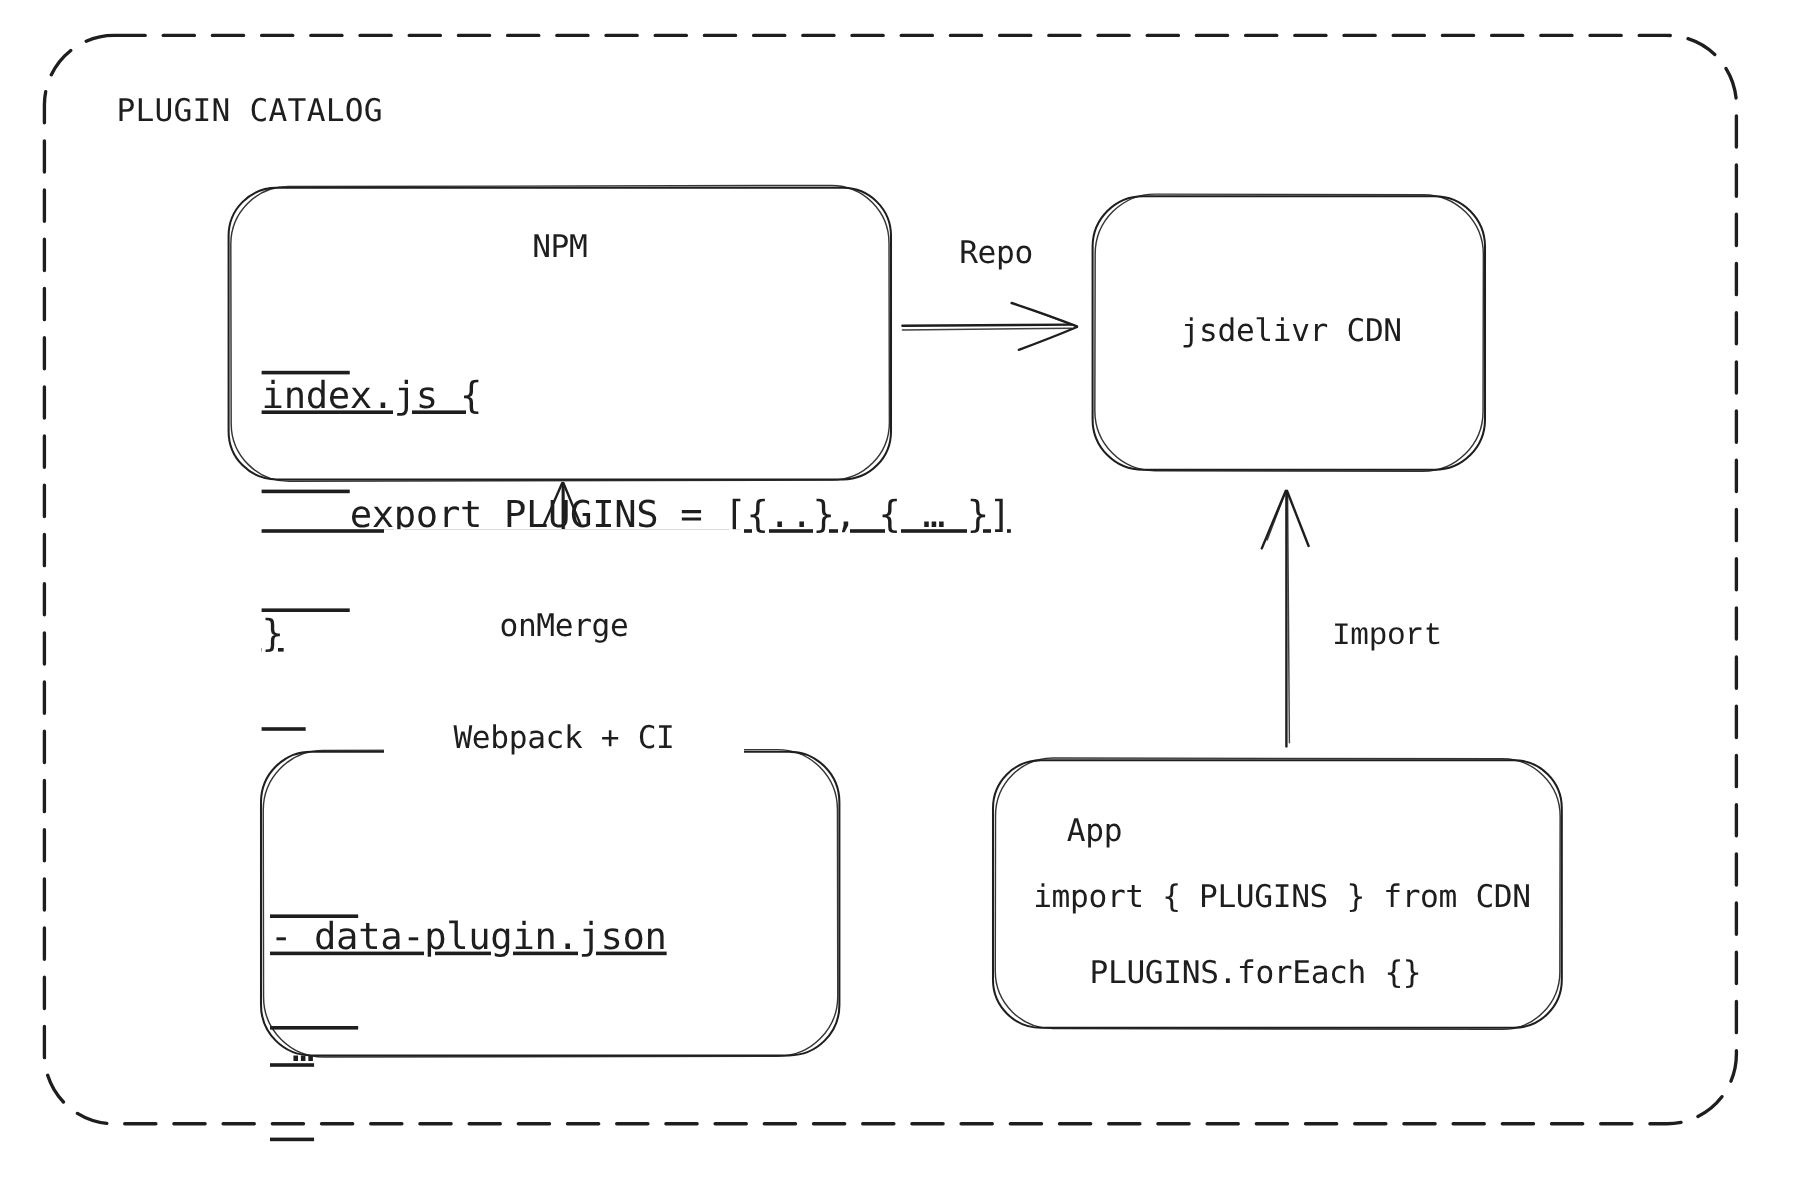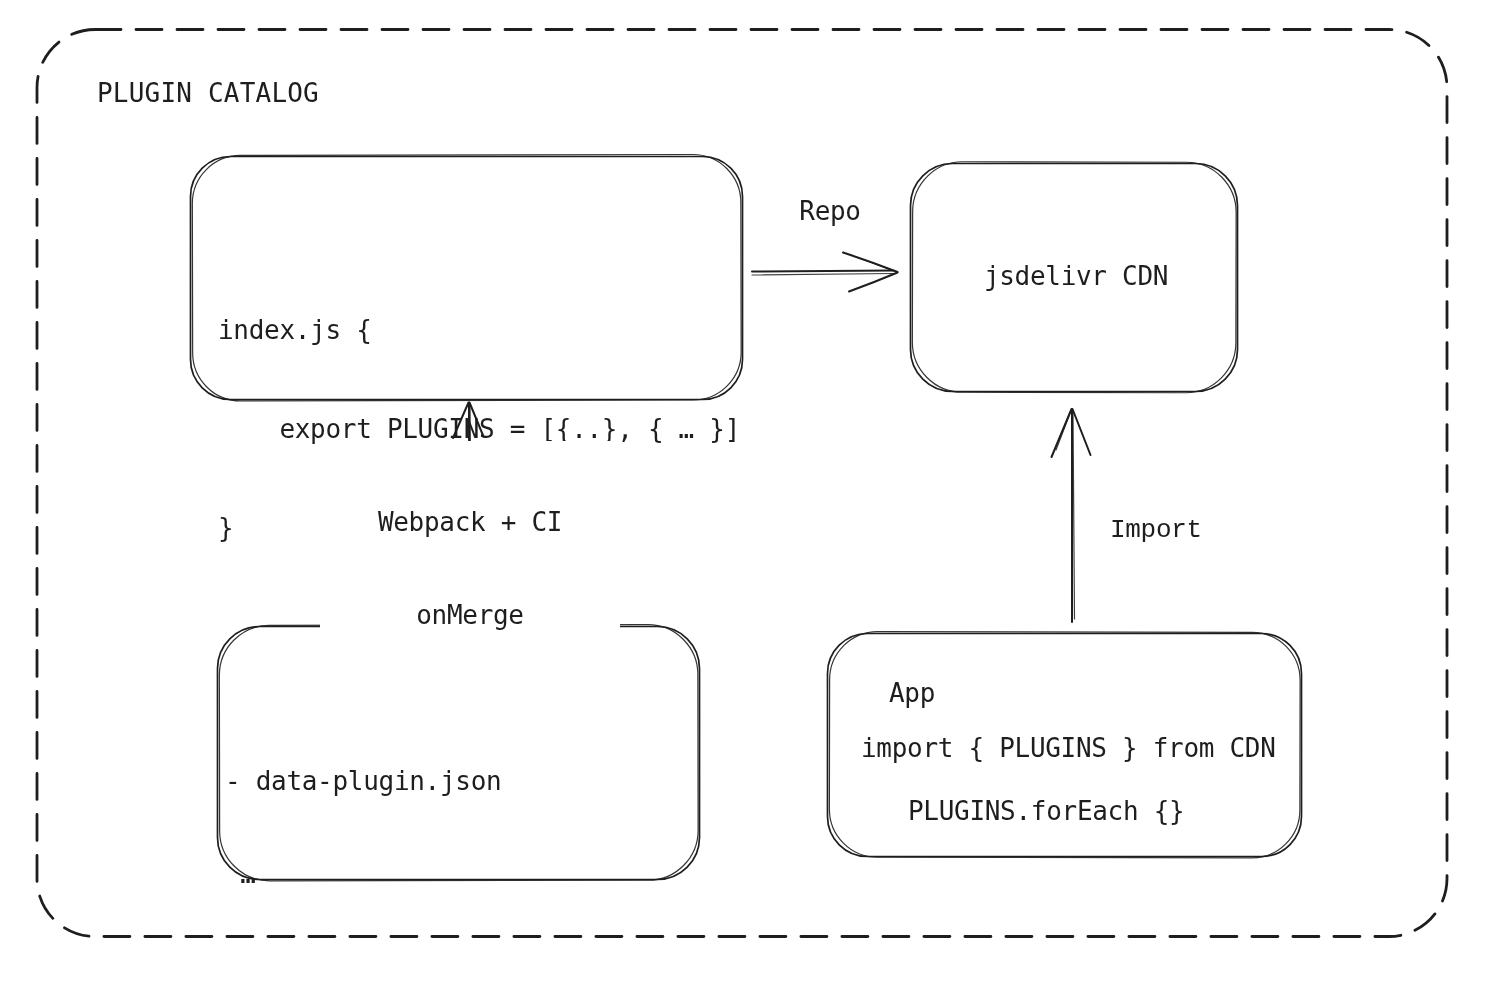--- a/index.html
+++ b/index.html
@@ -43,24 +43,25 @@
     position: absolute;
     font-size: 26px;
     line-height: 1;
     font-weight: 500;
     letter-spacing: -0.3px;
     white-space: pre;
   }
   .label.centered { text-align: center; }
   .code {
     position: absolute;
-    font-size: 26px;
+    font-size: 31px;
     font-weight: 500;
     letter-spacing: -0.3px;
     white-space: pre;
+    text-decoration: underline;
   }
   .npm-code { line-height: 33px; }
   .repo-files { line-height: 31px; }
   .build-label {
     position: absolute;
     left: 320px;
     top: 441px;
     width: 300px;
     text-align: center;
     font-size: 26px;
@@ -134,33 +135,34 @@
       <path class="arrow" d="M1072 622 L1072 410"></path>
       <path class="arrow pass2" d="M1074.5 619 L1073 412"></path>
       <path class="arrow" d="M1051.5 457 L1071.5 409"></path>
       <path class="arrow" d="M1090.5 455 L1072.5 409"></path>
       <path class="arrow pass2" d="M1056 450 L1070.5 412"></path>
     </g>
   </svg>
 
   <div class="label diagram-title">PLUGIN CATALOG</div>
 
+  <div class="label centered npm-title">NPM</div>
   <div class="code npm-code">
     <div>index.js {</div>
     <div>    export PLUGINS = [{..}, { … }]</div>
     <div>}</div>
   </div>
 
   <div class="label centered cache-label">Repo</div>
 
   <div class="label centered cdn-label">jsdelivr CDN</div>
 
   <div class="build-label">
+    <div>onMerge</div>
     <div>Webpack + CI</div>
-    <div>onMerge</div>
   </div>
 
   <div class="code repo-files">
     <div>- data-plugin.json</div>
     <div> …</div>
   </div>
 
   <div class="label app-title">App</div>
   <div class="label app-code-1">import { PLUGINS } from CDN</div>
   <div class="label app-code-2">PLUGINS.forEach {}</div>

